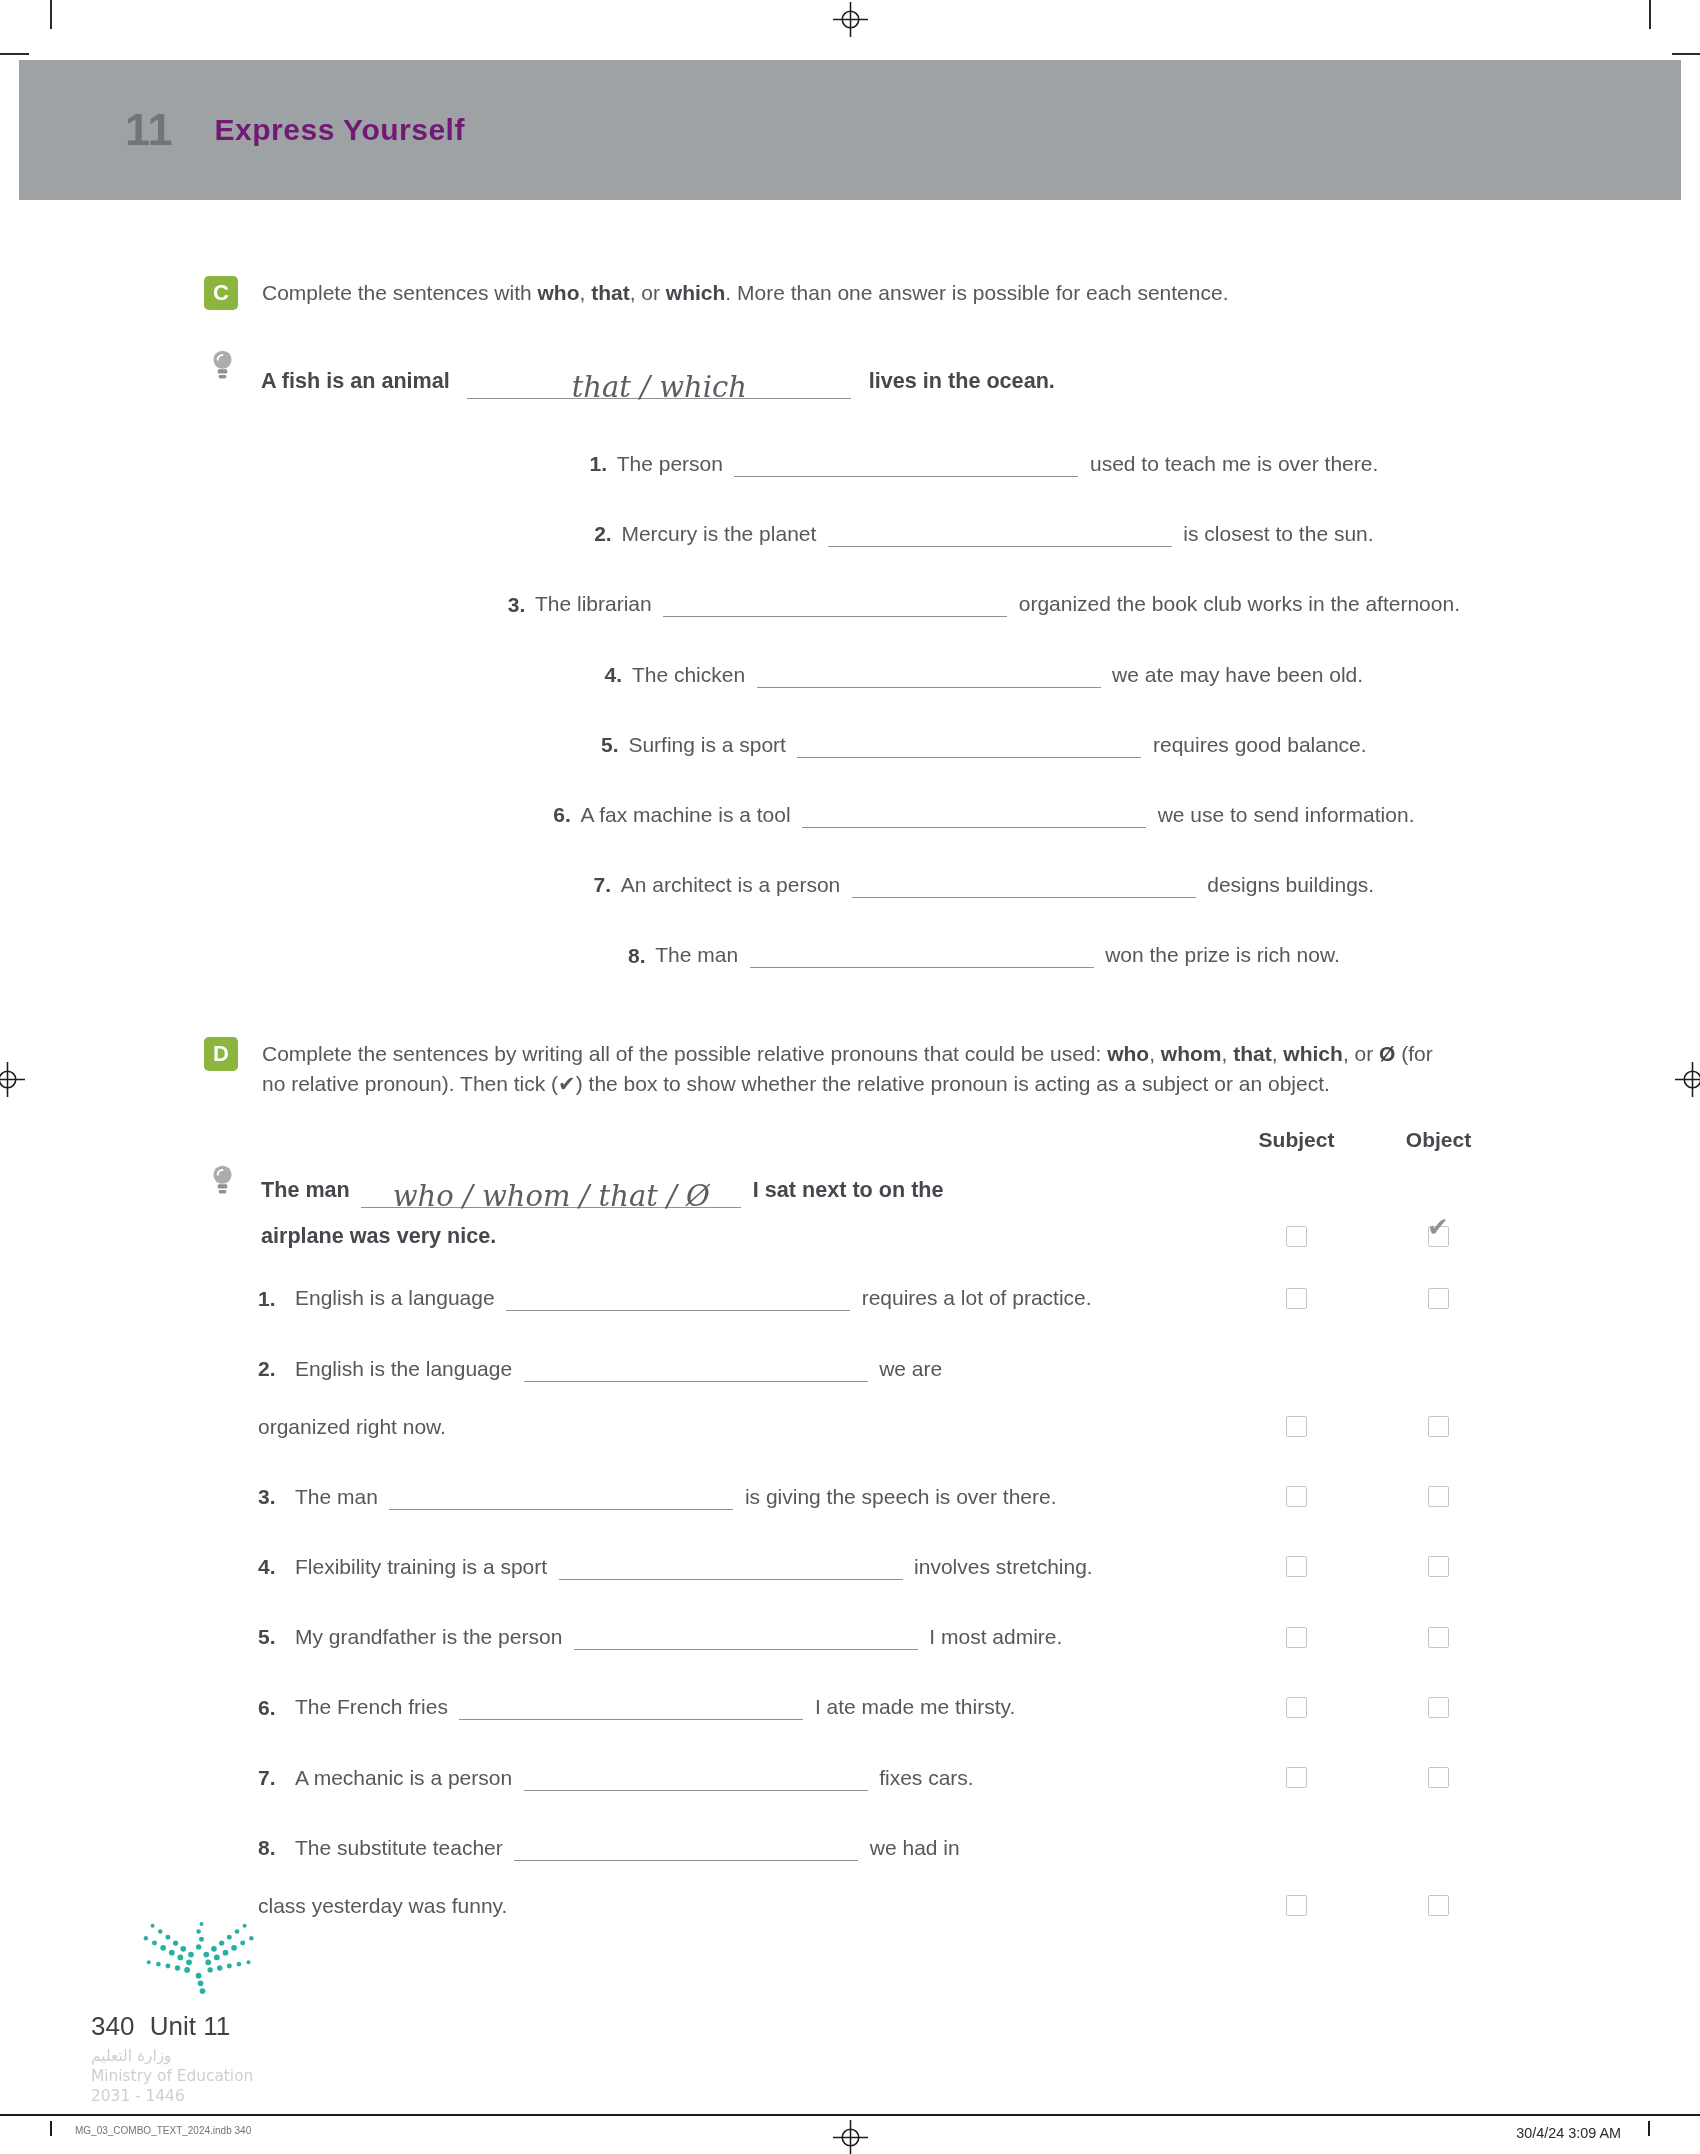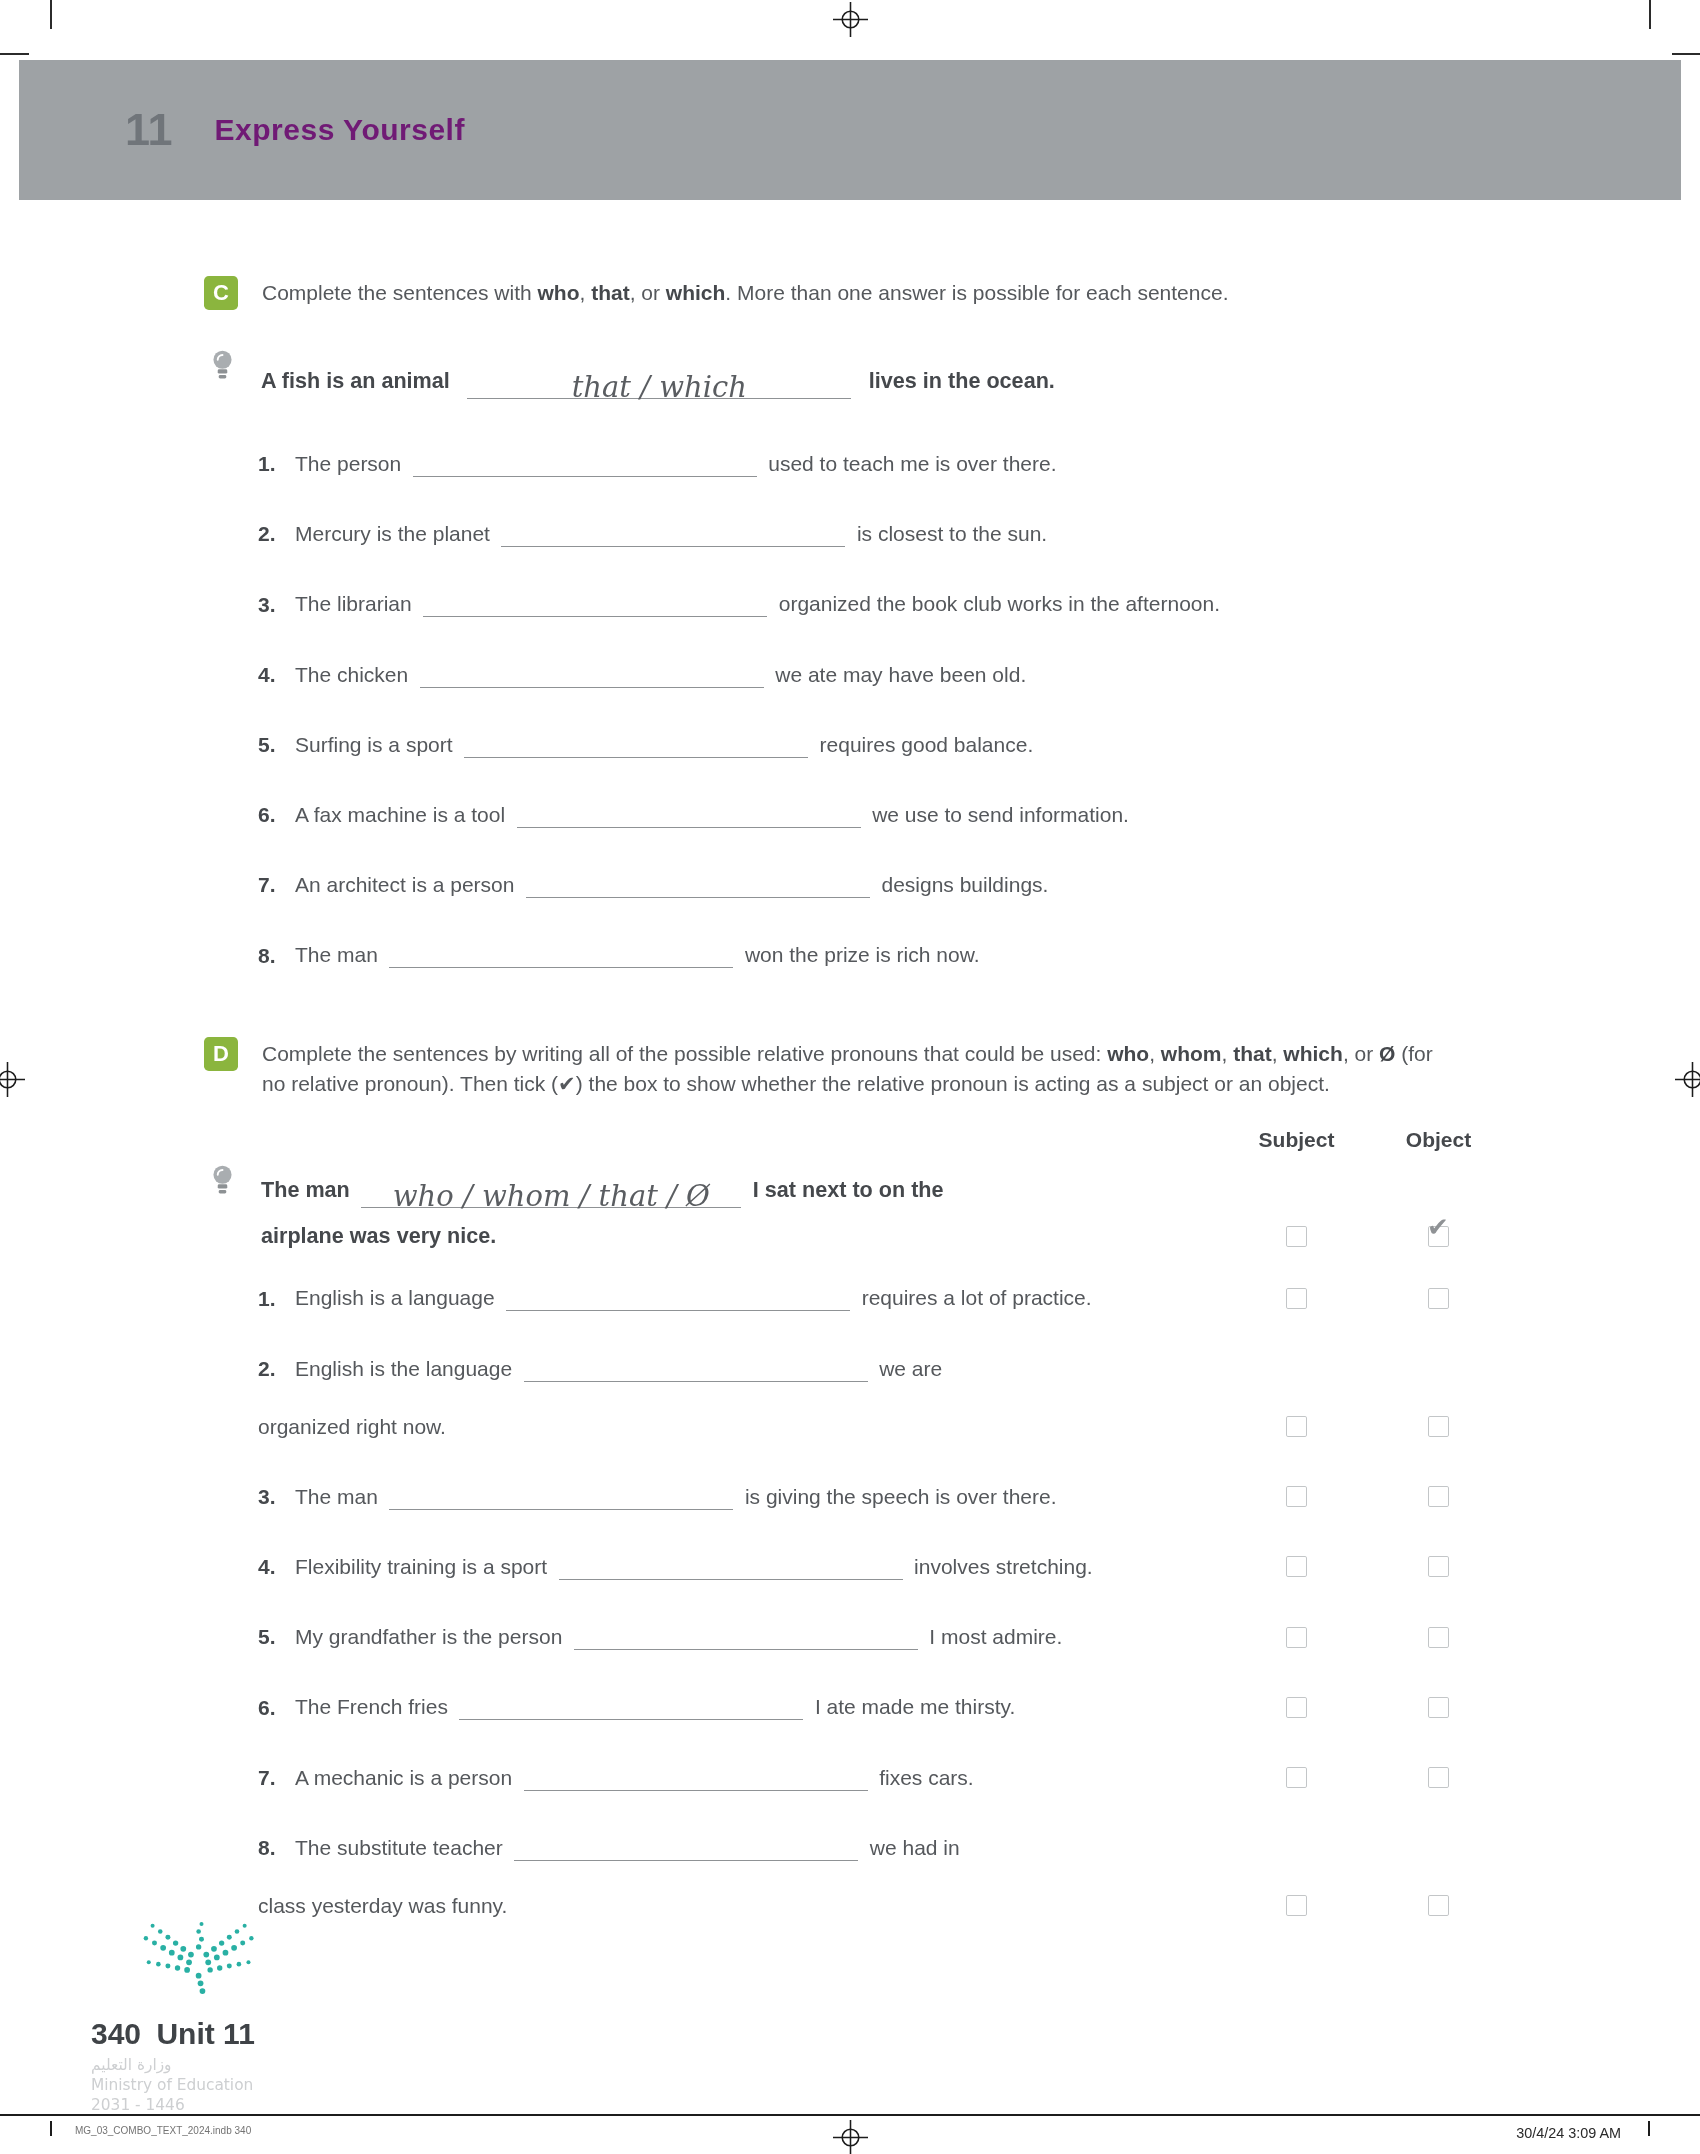--- a/index.html
+++ b/index.html
@@ -28,21 +28,21 @@
   .example{position:relative;margin-top:48px;padding-left:261px;height:52px;font-size:21.6px;line-height:29px;}
   .bulb{position:absolute;left:212px;top:-9.6px;}
 
   .blank{display:inline-block;width:344px;height:29px;border-bottom:1.9px solid #8f9295;
          margin:0 11.5px;vertical-align:-5.8px;}
   .blank.answer{width:384px;height:40px;position:relative;vertical-align:-11.5px;}
   .hand{position:absolute;left:0;right:0;bottom:-3.8px;text-align:center;
         font-family:"DejaVu Serif",serif;font-style:italic;font-size:29px;color:#5a5d61;white-space:nowrap;}
 
   .items{margin-top:37px;}
-  .c-row{padding-left:258px;font-size:21px;line-height:29px;margin-bottom:39px;}
+  .c-row{padding-left:258px;font-size:21px;line-height:29px;margin-bottom:39px;text-align:center;}
   .num{display:inline-block;width:37px;font-weight:bold;color:#45484c;}
 
   .section-d{margin-top:67px;}
   .col-headers{display:flex;margin-top:29px;padding-left:258px;font-size:21px;}
   .col-spacer{width:980px;}
   .colhead{width:117px;text-align:center;font-weight:bold;color:#45484c;}
   .colhead.obj{margin-left:25px;}
 
   .d-row{display:flex;align-items:flex-end;padding-left:258px;font-size:21px;line-height:29px;margin-bottom:39px;}
   .d-main{width:980px;}
@@ -54,21 +54,21 @@
   .tick{position:absolute;left:-1.9px;top:-13.4px;font-size:26px;color:#8f9295;}
 
   .example-d{position:relative;margin-top:15.4px;margin-bottom:31px;padding-left:261px;}
   .example-d .d-main{width:977px;font-size:21.6px;}
   .example-d .d-line2{margin-top:13.4px;}
   .example-d .bulb{top:-3.8px;}
 
   
   .footer{position:absolute;left:91px;top:1914px;}
   .logo{margin-left:29px;}
-  .page-num-line{margin-top:14px;font-size:30px;font-weight:bold;color:#3f4347;}
+  .page-num-line{margin-top:8px;font-size:26px;font-weight:normal;color:#3f4347;}
   .page-num-line .unit{margin-left:15.4px;}
   .watermark{margin-top:3.8px;font-size:15.4px;color:#cdcfd1;line-height:20px;font-family:"DejaVu Sans",sans-serif;}
 
   .print-line{position:absolute;left:0;right:0;top:2114px;height:1.9px;background:#1c1c1c;}
   .print-tick{position:absolute;width:1.9px;height:15.4px;background:#1c1c1c;top:2121px;}
   .print-left{position:absolute;left:75px;top:2125px;font-size:10px;color:#737373;}
   .print-right{position:absolute;right:79px;top:2125px;font-size:14.4px;color:#2a2a2a;}
 </style>
 </head>
 <body>

